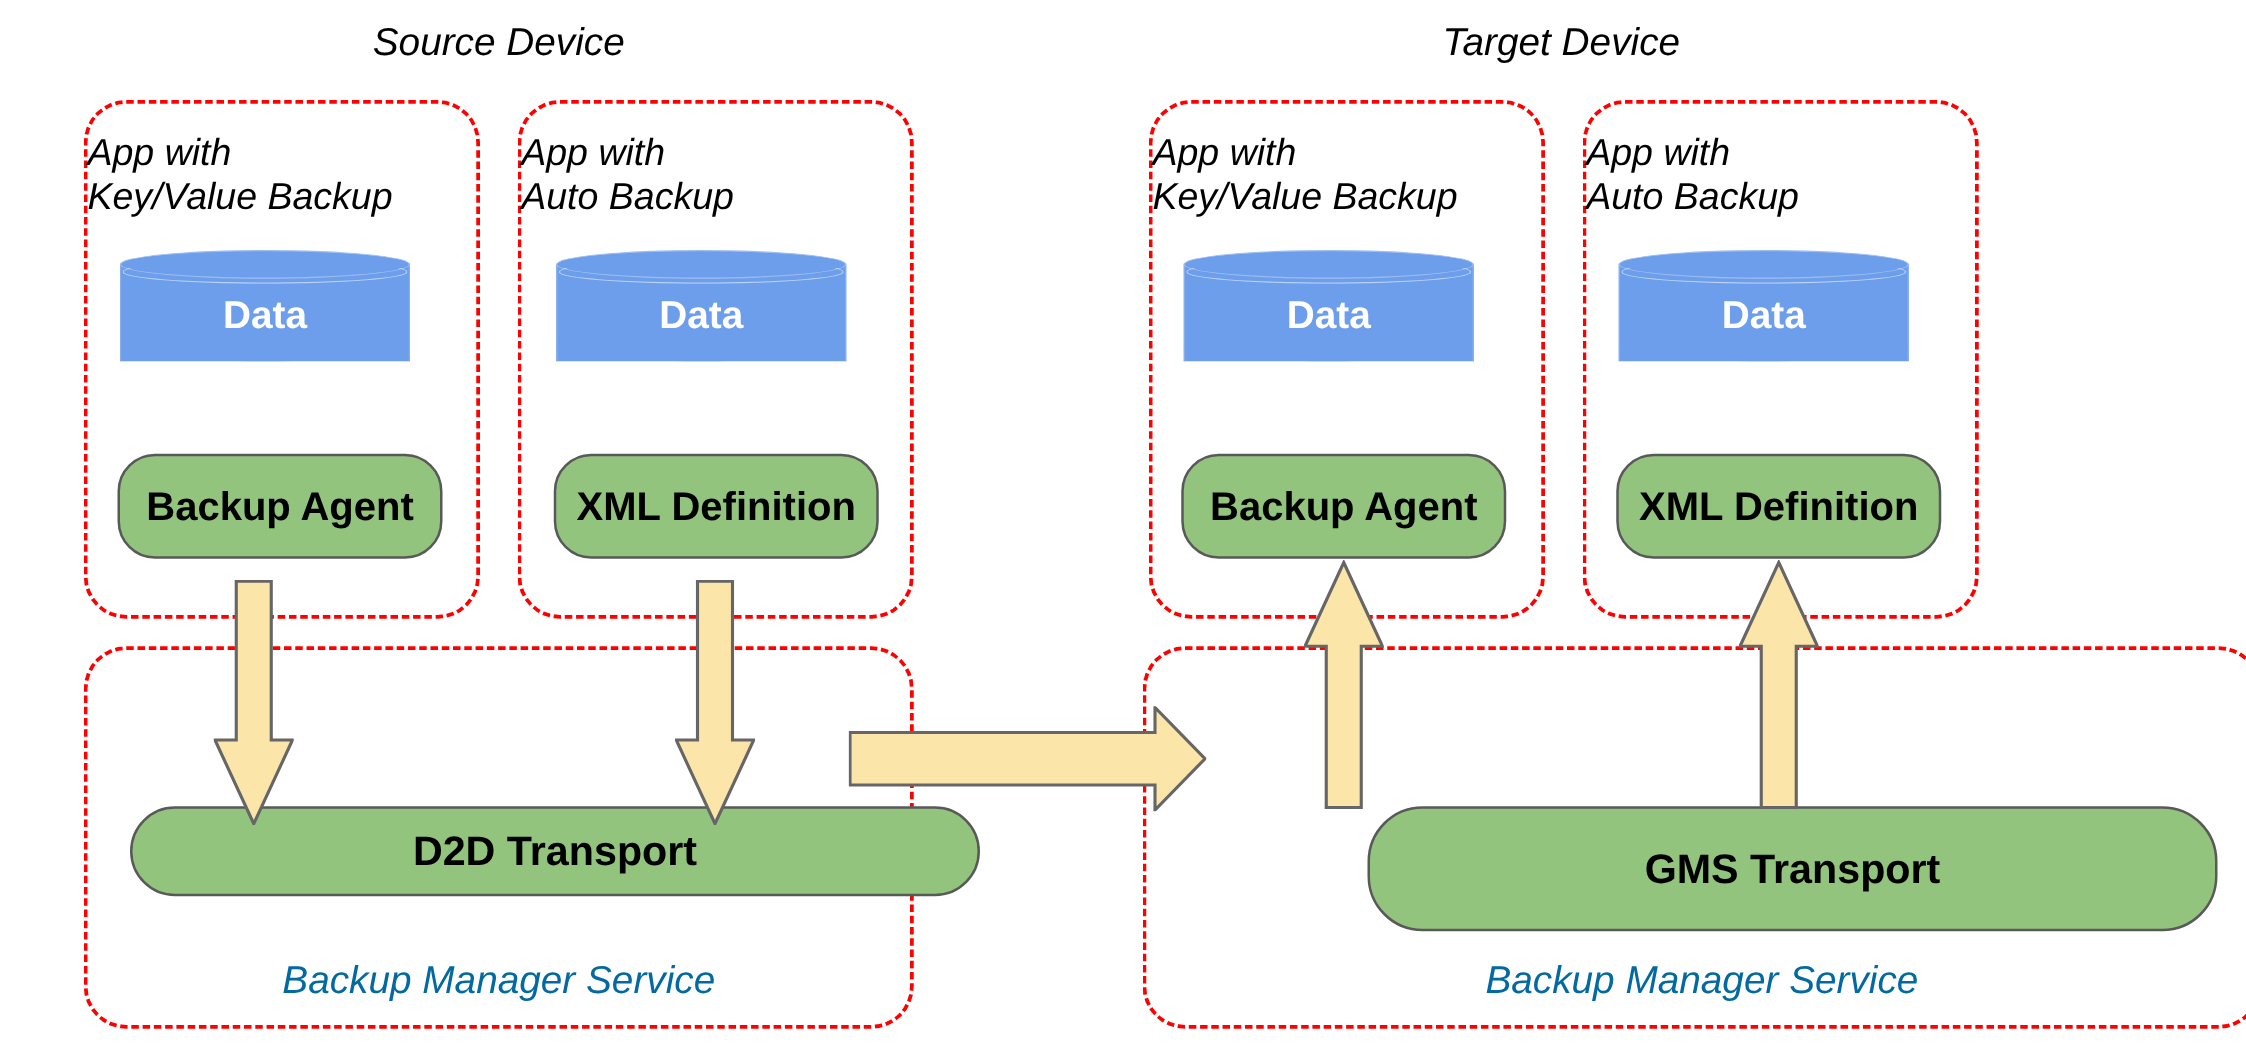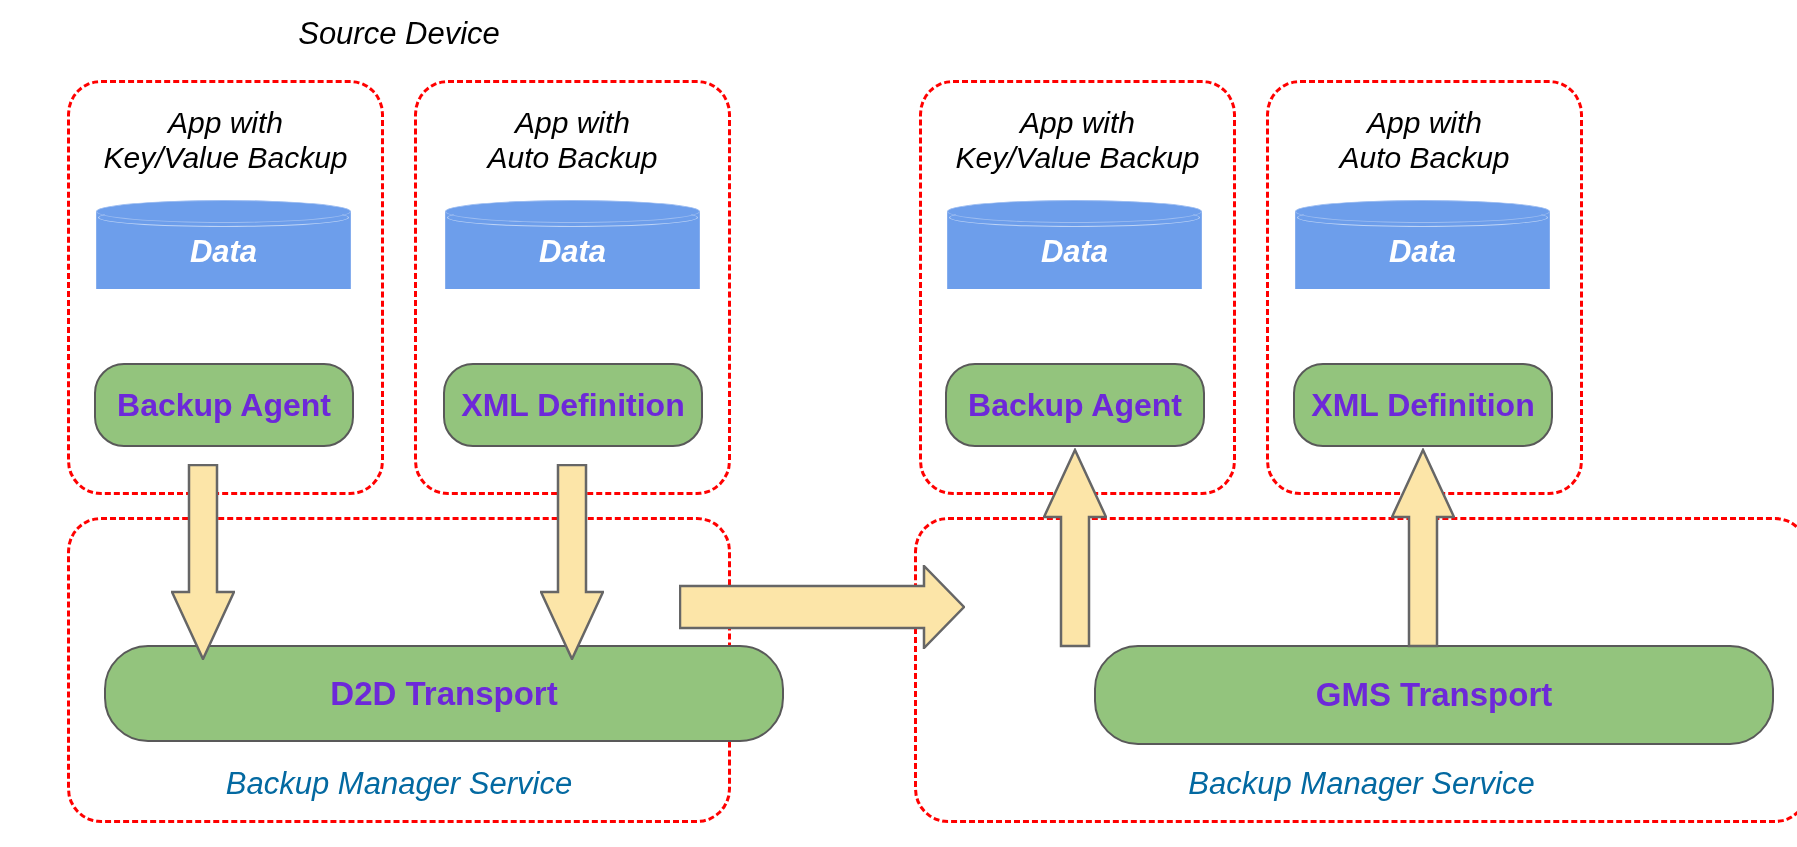--- a/index.html
+++ b/index.html
@@ -38,21 +38,21 @@
     border-radius: 34px;
     box-sizing: border-box;
     background: transparent;
   }
 
   .app-title {
     position: absolute;
     left: 0;
     right: 0;
     top: 22px;
-    text-align: center;
+    text-align: left;
     font-style: italic;
     font-size: 30px;
     line-height: 35px;
     color: #000000;
     font-family: "Liberation Sans", sans-serif;
   }
 
   .service-title {
     position: absolute;
     left: 0;
@@ -61,23 +61,22 @@
     text-align: center;
     font-style: italic;
     font-size: 31px;
     color: #0369a1;
     font-family: "Liberation Sans", sans-serif;
   }
 
   
   .cylinder {
     position: absolute;
-    width: 255px;
+    width: 232px;
     height: 100px;
-    font-style: italic;
   }
   .cyl-body {
     position: absolute;
     left: 0;
     top: 11px;
     width: 100%;
     height: 78px;
     background: #6d9eeb;
     border-left: 1px solid #86aeee;
     border-right: 1px solid #86aeee;
@@ -131,21 +130,21 @@
   
   .pill {
     position: absolute;
     background: #93c47d;
     border: 2px solid #595959;
     border-radius: 30px;
     box-sizing: border-box;
     display: flex;
     align-items: center;
     justify-content: center;
-    color: #6d28d9;
+    color: #000000;
     font-weight: bold;
     font-size: 32px;
     white-space: nowrap;
     font-family: "Liberation Sans", sans-serif;
   }
   .pill.transport {
     border-radius: 44px;
     font-size: 33px;
   }
 
@@ -155,20 +154,21 @@
   }
   .arrow svg { display: block; }
 </style>
 </head>
 <body>
 
 <div id="canvas">
 
   <div class="device-label" style="left:160px; top:16px; width:400px;">Source Device</div>
 
+  <div class="device-label" style="left:1010px; top:16px; width:400px;">Target Device</div>
 
   <div class="dashed-box" style="left:28px; top:80px; width:317px; height:415px;">
     <div class="app-title">
       <span>App with</span><br>
       <span>Key/Value Backup</span>
     </div>
   </div>
 
   <div class="cylinder" style="left:57px; top:200px;">
     <div class="cyl-bottom"></div>
@@ -228,21 +228,21 @@
     <div class="cyl-lip"></div>
     <div class="cyl-label">Data</div>
   </div>
 
   <div class="pill" style="left:1254px; top:363px; width:260px; height:84px;">XML Definition</div>
 
   <div class="dashed-box" style="left:28px; top:517px; width:664px; height:306px;">
     <div class="service-title">Backup Manager Service</div>
   </div>
 
-  <div class="pill transport" style="left:65px; top:645px; width:680px; height:97px;">D2D Transport</div>
+  <div class="pill transport" style="left:65px; top:645px; width:680px; height:72px;">D2D Transport</div>
 
   <div class="dashed-box" style="left:875px; top:517px; width:895px; height:306px;">
     <div class="service-title">Backup Manager Service</div>
   </div>
 
   <div class="pill transport" style="left:1055px; top:645px; width:680px; height:100px;">GMS Transport</div>
 
   <div class="arrow" style="left:132px; top:464px;">
     <svg width="64" height="196" viewBox="0 0 64 196">
       <polygon points="18,1 46,1 46,128 63,128 32,195 1,128 18,128" fill="#fce5a8" stroke="#666666" stroke-width="2.5" stroke-linejoin="miter"></polygon>

